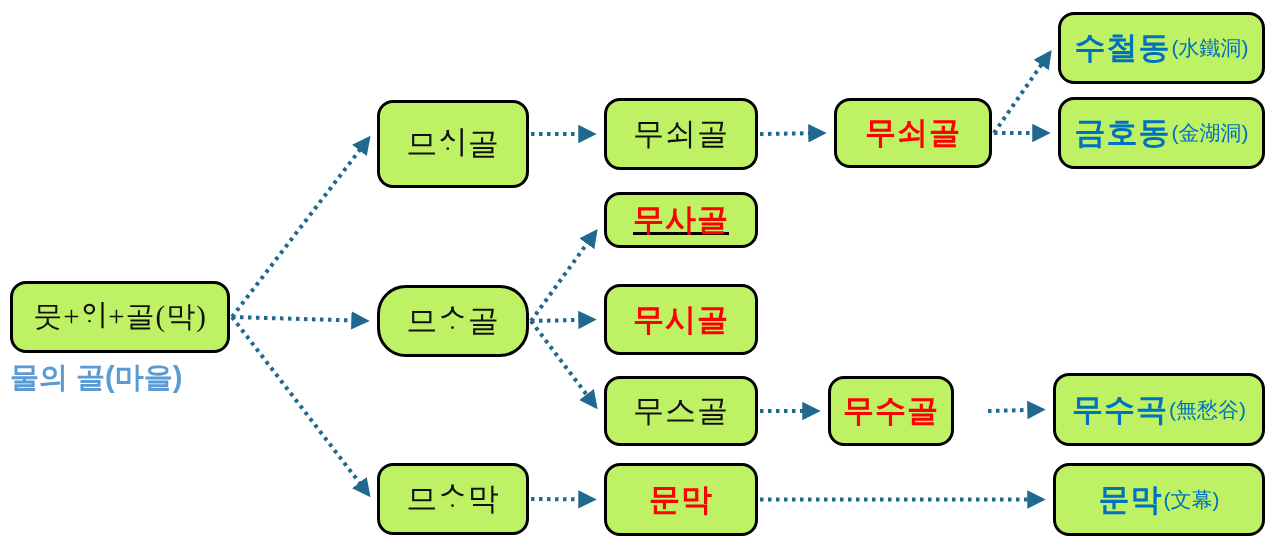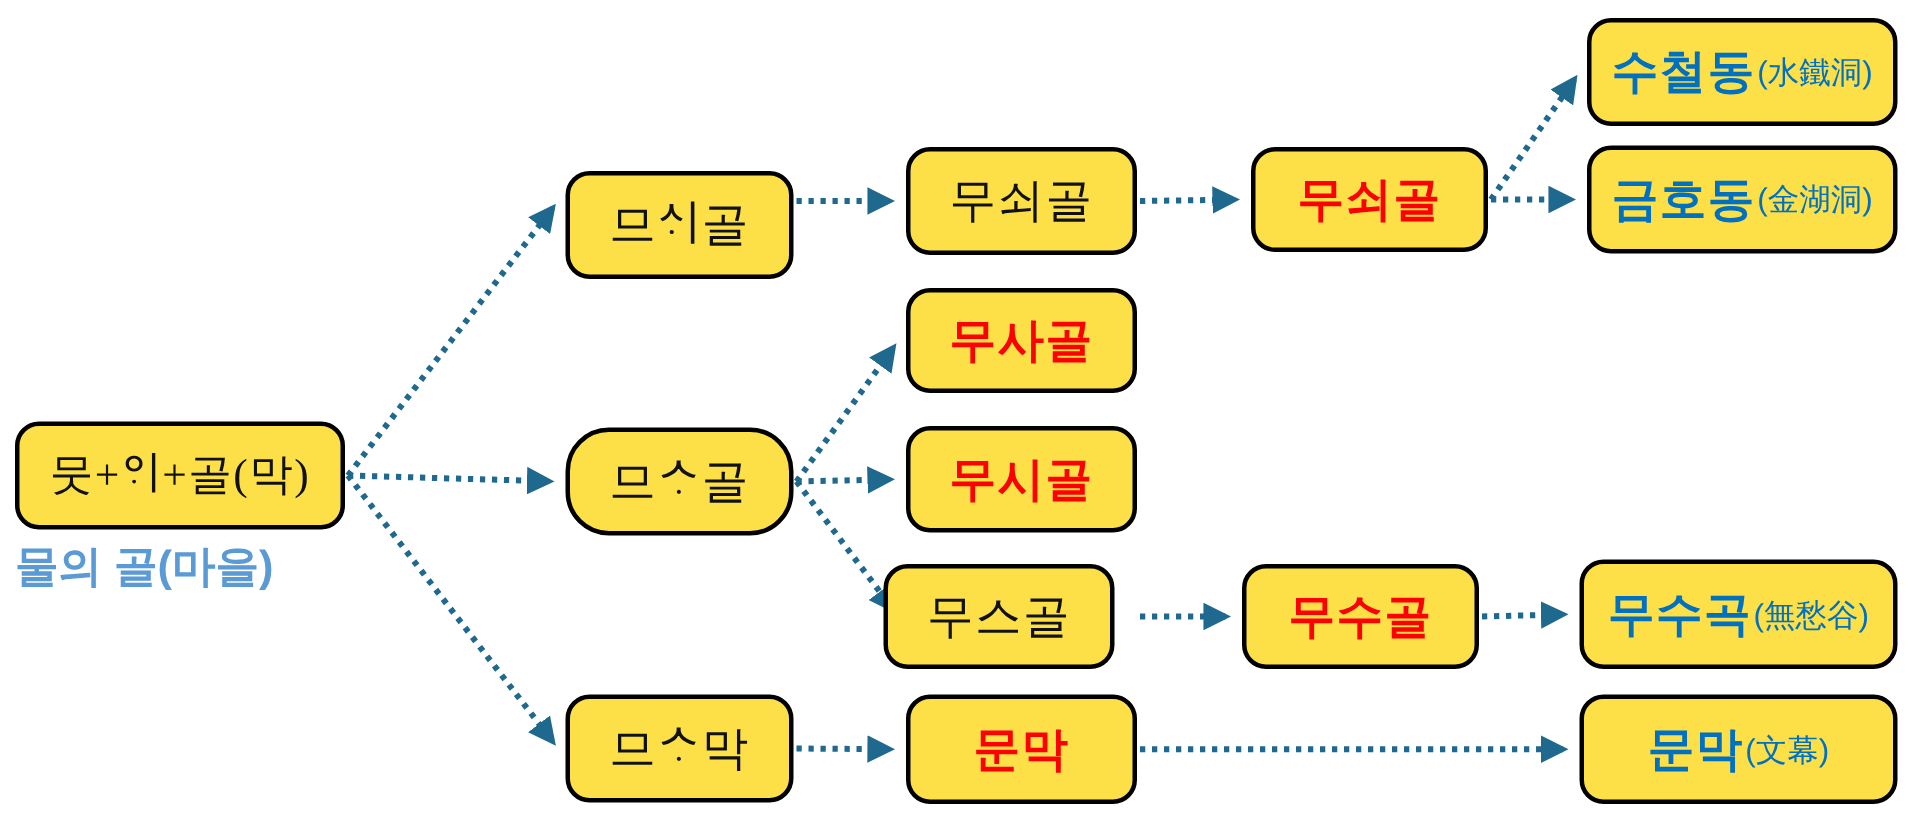--- a/index.html
+++ b/index.html
@@ -24,21 +24,21 @@
     stroke-width:4;
     stroke-dasharray:3.5 4.5;
     fill:none;
   }
   #arrowhead path{fill:var(--arrow);}
   .node{
     position:absolute;
     box-sizing:border-box;
     border:3px solid var(--border);
     border-radius:16px;
-    background:#fde047;
+    background:#bef264;
     display:flex;
     align-items:center;
     justify-content:center;
     white-space:nowrap;
   }
   .lbl{font-size:31px;color:var(--black);letter-spacing:1px;}
   .lbl.sm{font-size:29px;font-family:Liberation Serif, serif;}
   .t-red{color:var(--red);font-weight:700;}
   .t-blue{color:var(--blue);font-weight:700;}
   .hanja{font-size:21px;color:var(--blue);font-weight:400;margin-left:1px;}
@@ -76,50 +76,50 @@
       <line x1="988" y1="411" x2="1042.0018741215513" y2="409.6499531469612" class="edge" marker-end="url(#arrowhead)"></line>
       <line x1="531" y1="499" x2="593.0001621906551" y2="499.4558835455195" class="edge" marker-end="url(#arrowhead)"></line>
       <line x1="760" y1="499.5" x2="1042" y2="499.5" class="edge" marker-end="url(#arrowhead)"></line>
     </svg>
 
   <div class="node" style="left:10px;top:281px;width:220px;height:72px;">
     <span class="lbl sm">뭇+ᄋᆡ+골(막)</span>
   </div>
   <div class="caption" style="left:10px;top:358px;width:230px;">물의 골(마을)</div>
 
-  <div class="node" style="left:377px;top:114px;width:152px;height:72px;">
+  <div class="node" style="left:377px;top:100px;width:152px;height:88px;">
     <span class="lbl">므ᄉᆡ골</span>
   </div>
   <div class="node" style="left:377px;top:285px;width:152px;height:72px;border-radius:29px;">
     <span class="lbl">므ᄉᆞ골</span>
   </div>
   <div class="node" style="left:377px;top:463px;width:152px;height:72px;">
     <span class="lbl">므ᄉᆞ막</span>
   </div>
 
   <div class="node" style="left:604px;top:98px;width:154px;height:72px;">
     <span class="lbl">무쇠골</span>
   </div>
-  <div class="node" style="left:604px;top:192px;width:154px;height:70px;">
+  <div class="node" style="left:604px;top:192px;width:154px;height:56px;text-decoration:underline;">
     <span class="lbl t-red">무사골</span>
   </div>
   <div class="node" style="left:604px;top:284px;width:154px;height:71px;">
     <span class="lbl t-red">무시골</span>
   </div>
-  <div class="node" style="left:589px;top:376px;width:154px;height:70px;">
+  <div class="node" style="left:604px;top:376px;width:154px;height:70px;">
     <span class="lbl">무스골</span>
   </div>
   <div class="node" style="left:604px;top:463px;width:154px;height:73px;">
     <span class="lbl t-red">문막</span>
   </div>
 
   <div class="node" style="left:834px;top:98px;width:158px;height:70px;">
     <span class="lbl t-red">무쇠골</span>
   </div>
-  <div class="node" style="left:828px;top:376px;width:158px;height:70px;">
+  <div class="node" style="left:828px;top:376px;width:126px;height:70px;">
     <span class="lbl t-red">무수골</span>
   </div>
 
   <div class="node" style="left:1058px;top:12px;width:207px;height:72px;">
     <span class="lbl t-blue">수철동</span>
       <span class="hanja">(水鐵洞)</span>
   </div>
   <div class="node" style="left:1058px;top:97px;width:207px;height:72px;">
     <span class="lbl t-blue">금호동</span>
       <span class="hanja">(金湖洞)</span>

